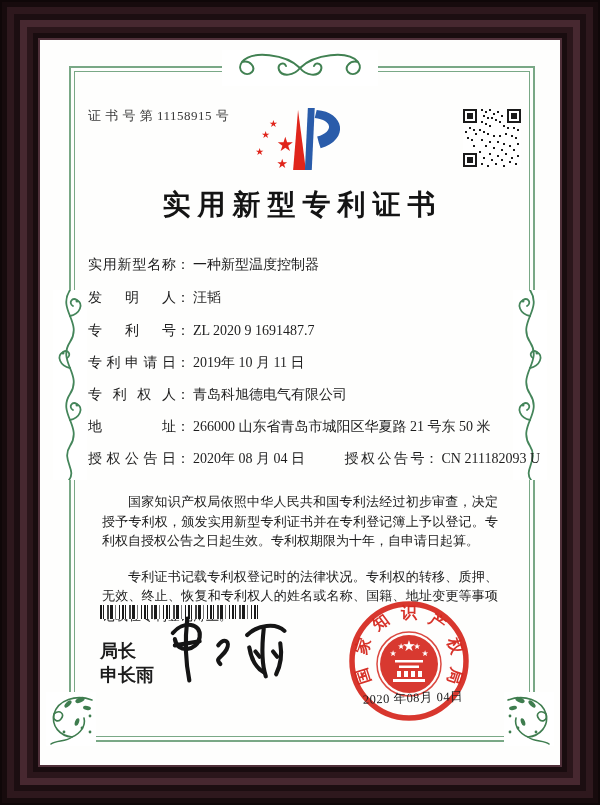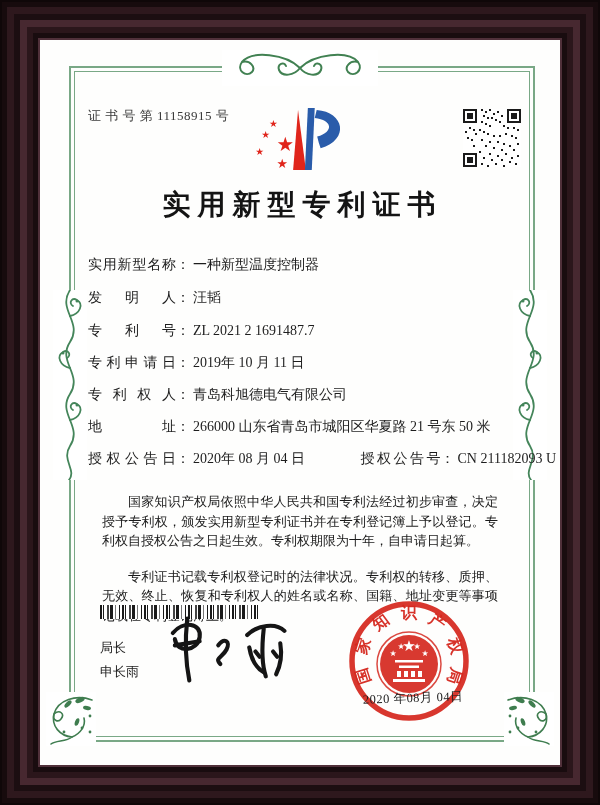--- a/index.html
+++ b/index.html
@@ -31,33 +31,33 @@
   .logo{position:absolute;left:246px;top:96px;width:108px;height:88px;z-index:3;}
   .qr{position:absolute;left:463px;top:109px;width:58px;height:58px;z-index:3;}
   .title{position:absolute;left:0;right:0;top:186px;text-align:center;font-size:28px;font-weight:700;
          letter-spacing:7px;padding-left:5px;color:#141414;z-index:3;}
   
   .field-row{position:absolute;left:88px;width:430px;font-size:14px;color:#1d1d1d;z-index:3;white-space:nowrap;}
   .flabel{display:inline-block;width:88px;text-align:justify;text-align-last:justify;}
   .flabel2{display:inline-block;width:80px;text-align:justify;text-align-last:justify;}
   .fcolon{display:inline-block;}
   .fvalue{margin-left:3px;}
-  .pair2{margin-left:52px;}
+  .pair2{margin-left:36px;}
   
   .paras{position:absolute;left:86px;top:476px;width:428px;font-size:13px;line-height:19.5px;
          color:#1a1a1a;text-align:justify;z-index:3;}
   .paras p{margin:16px;text-indent:2em;}
   
   .barcode{position:absolute;left:100px;top:605px;width:158px;height:14px;z-index:3;
     background:
      repeating-linear-gradient(90deg,#1a1a1a 0 2px,#fff 2px 3px,#1a1a1a 3px 4px,#fff 4px 7px,
        #444 7px 9px,#fff 9px 10px,#1a1a1a 10px 13px,#fff 13px 15px,#777 15px 16px,#fff 16px 19px,
        #1a1a1a 19px 20px,#fff 20px 22px);}
   .officer{position:absolute;left:100px;z-index:3;font-family:"Liberation Sans",sans-serif;
-           font-size:13px;color:#1c1c1c;font-weight:400;}
+           font-size:18px;color:#1c1c1c;font-weight:700;}
   .ot{top:639px;} .on{top:663px;}
   .signature{position:absolute;left:148px;top:606px;width:155px;height:88px;z-index:3;}
   .seal{position:absolute;left:342px;top:594px;width:134px;height:134px;z-index:3;}
   .seal-date{position:absolute;left:352px;top:690px;width:122px;text-align:center;font-size:12.5px;
              color:#222;letter-spacing:.5px;transform:rotate(-2deg);z-index:4;}
 </style>
 </head>
 <body>
 
 <div class="stage">
@@ -187,21 +187,21 @@
 
   <div class="title">实用新型专利证书</div>
 
   <div class="field-row" style="top:256px">
     <span class="flabel">实用新型名称</span><span class="fcolon">：</span><span class="fvalue">一种新型温度控制器</span>
   </div>
   <div class="field-row" style="top:289px">
     <span class="flabel">发明人</span><span class="fcolon">：</span><span class="fvalue">汪韬</span>
   </div>
   <div class="field-row" style="top:322px">
-    <span class="flabel">专利号</span><span class="fcolon">：</span><span class="fvalue">ZL 2021 2 1691487.7</span>
+    <span class="flabel">专利号</span><span class="fcolon">：</span><span class="fvalue">ZL 2020 9 1691487.7</span>
   </div>
   <div class="field-row" style="top:354px">
     <span class="flabel">专利申请日</span><span class="fcolon">：</span><span class="fvalue">2019年 10 月 11 日</span>
   </div>
   <div class="field-row" style="top:386px">
     <span class="flabel">专利权人</span><span class="fcolon">：</span><span class="fvalue">青岛科旭德电气有限公司</span>
   </div>
   <div class="field-row" style="top:418px">
     <span class="flabel">地址</span><span class="fcolon">：</span><span class="fvalue">266000 山东省青岛市城阳区华夏路 21 号东 50 米</span>
   </div>

